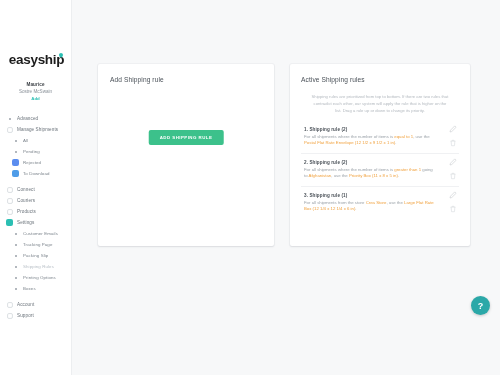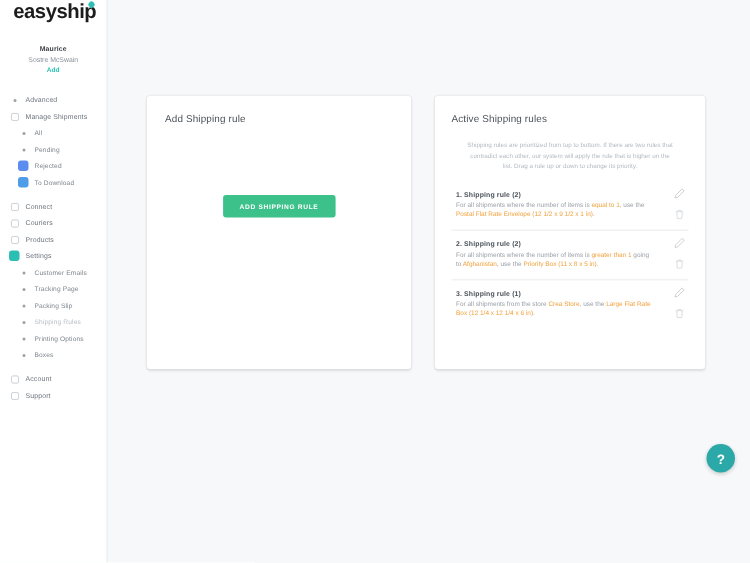--- a/index.html
+++ b/index.html
@@ -15,20 +15,21 @@
     background: #f7f8f9;
     display: flex;
   }
 
   
   .sidebar {
     width: 72px;
     height: 375px;
     background: #ffffff;
     border-right: 1px solid #eceef0;
+    padding-top: 52px;
     flex: 0 0 72px;
     position: relative;
     z-index: 3;
   }
   .logo {
     text-align: center;
     font-size: 13.5px;
     font-weight: bold;
     letter-spacing: -0.3px;
     color: #1c1c1c;

